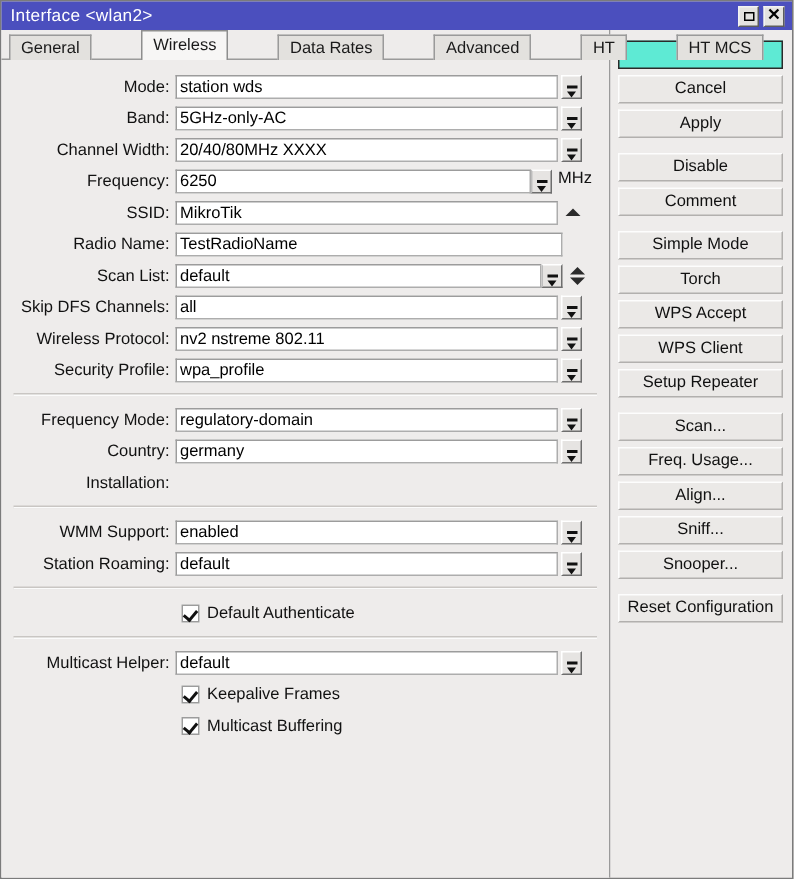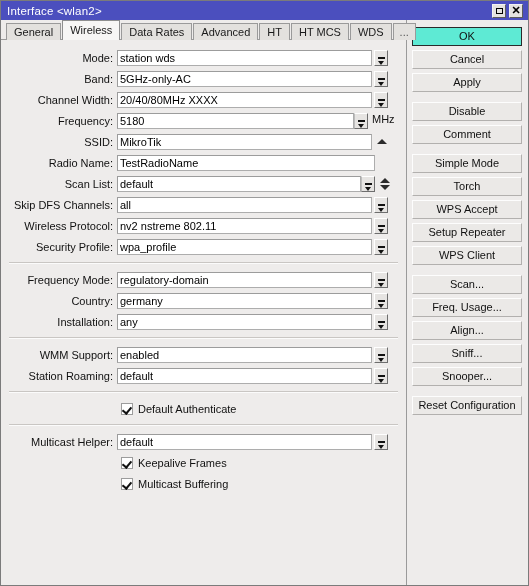--- a/index.html
+++ b/index.html
@@ -54,20 +54,21 @@
     display:flex;flex-direction:column;
   }
   
   .tabs{
     height:20px;flex:0 0 20px;
     display:flex;align-items:flex-end;
     padding-left:5px;
     background:#eeeceb;
     border-bottom:1px solid #9a9a9a;
     box-sizing:border-box;
+    gap:32px;
   }
   .tab{
     height:17px;line-height:16px;
     padding:0 7px;margin-right:1px;
     background:#e3e1de;
     border:1px solid #9a9a9a;border-bottom:none;
     box-sizing:border-box;
     font-size:11px;color:#1a1a1a;white-space:nowrap;
     position:relative;top:1px;
   }
@@ -250,21 +251,21 @@
             <div class="field w-main">20/40/80MHz XXXX</div>
             <div class="dropbtn">
                 <span class="glyph"></span>
               </div>
           </div>
         </div>
 
         <div class="row">
           <div class="lbl">Frequency:</div>
           <div class="fieldwrap">
-            <div class="field w-freq">5180</div>
+            <div class="field w-freq">6250</div>
             <div class="dropbtn inline">
                 <span class="glyph"></span>
               </div>
             <span class="unit">MHz</span>
           </div>
         </div>
 
 
         <div class="row">
           <div class="lbl">SSID:</div>
@@ -344,26 +345,20 @@
           <div class="fieldwrap">
             <div class="field w-main">germany</div>
             <div class="dropbtn">
                 <span class="glyph"></span>
               </div>
           </div>
         </div>
 
         <div class="row">
           <div class="lbl">Installation:</div>
-          <div class="fieldwrap">
-            <div class="field w-main">any</div>
-            <div class="dropbtn">
-                <span class="glyph"></span>
-              </div>
-          </div>
         </div>
 
         <div class="sep"></div>
 
         <div class="row">
           <div class="lbl">WMM Support:</div>
           <div class="fieldwrap">
             <div class="field w-main">enabled</div>
             <div class="dropbtn">
                 <span class="glyph"></span>
@@ -417,22 +412,22 @@
       <div class="btn primary">OK</div>
       <div class="btn">Cancel</div>
       <div class="btn">Apply</div>
       <div class="gap"></div>
       <div class="btn">Disable</div>
       <div class="btn">Comment</div>
       <div class="gap"></div>
       <div class="btn">Simple Mode</div>
       <div class="btn">Torch</div>
       <div class="btn">WPS Accept</div>
+      <div class="btn">WPS Client</div>
       <div class="btn">Setup Repeater</div>
-      <div class="btn">WPS Client</div>
       <div class="gap"></div>
       <div class="btn">Scan...</div>
       <div class="btn">Freq. Usage...</div>
       <div class="btn">Align...</div>
       <div class="btn">Sniff...</div>
       <div class="btn">Snooper...</div>
       <div class="gap"></div>
       <div class="btn">Reset Configuration</div>
     </div>
 

